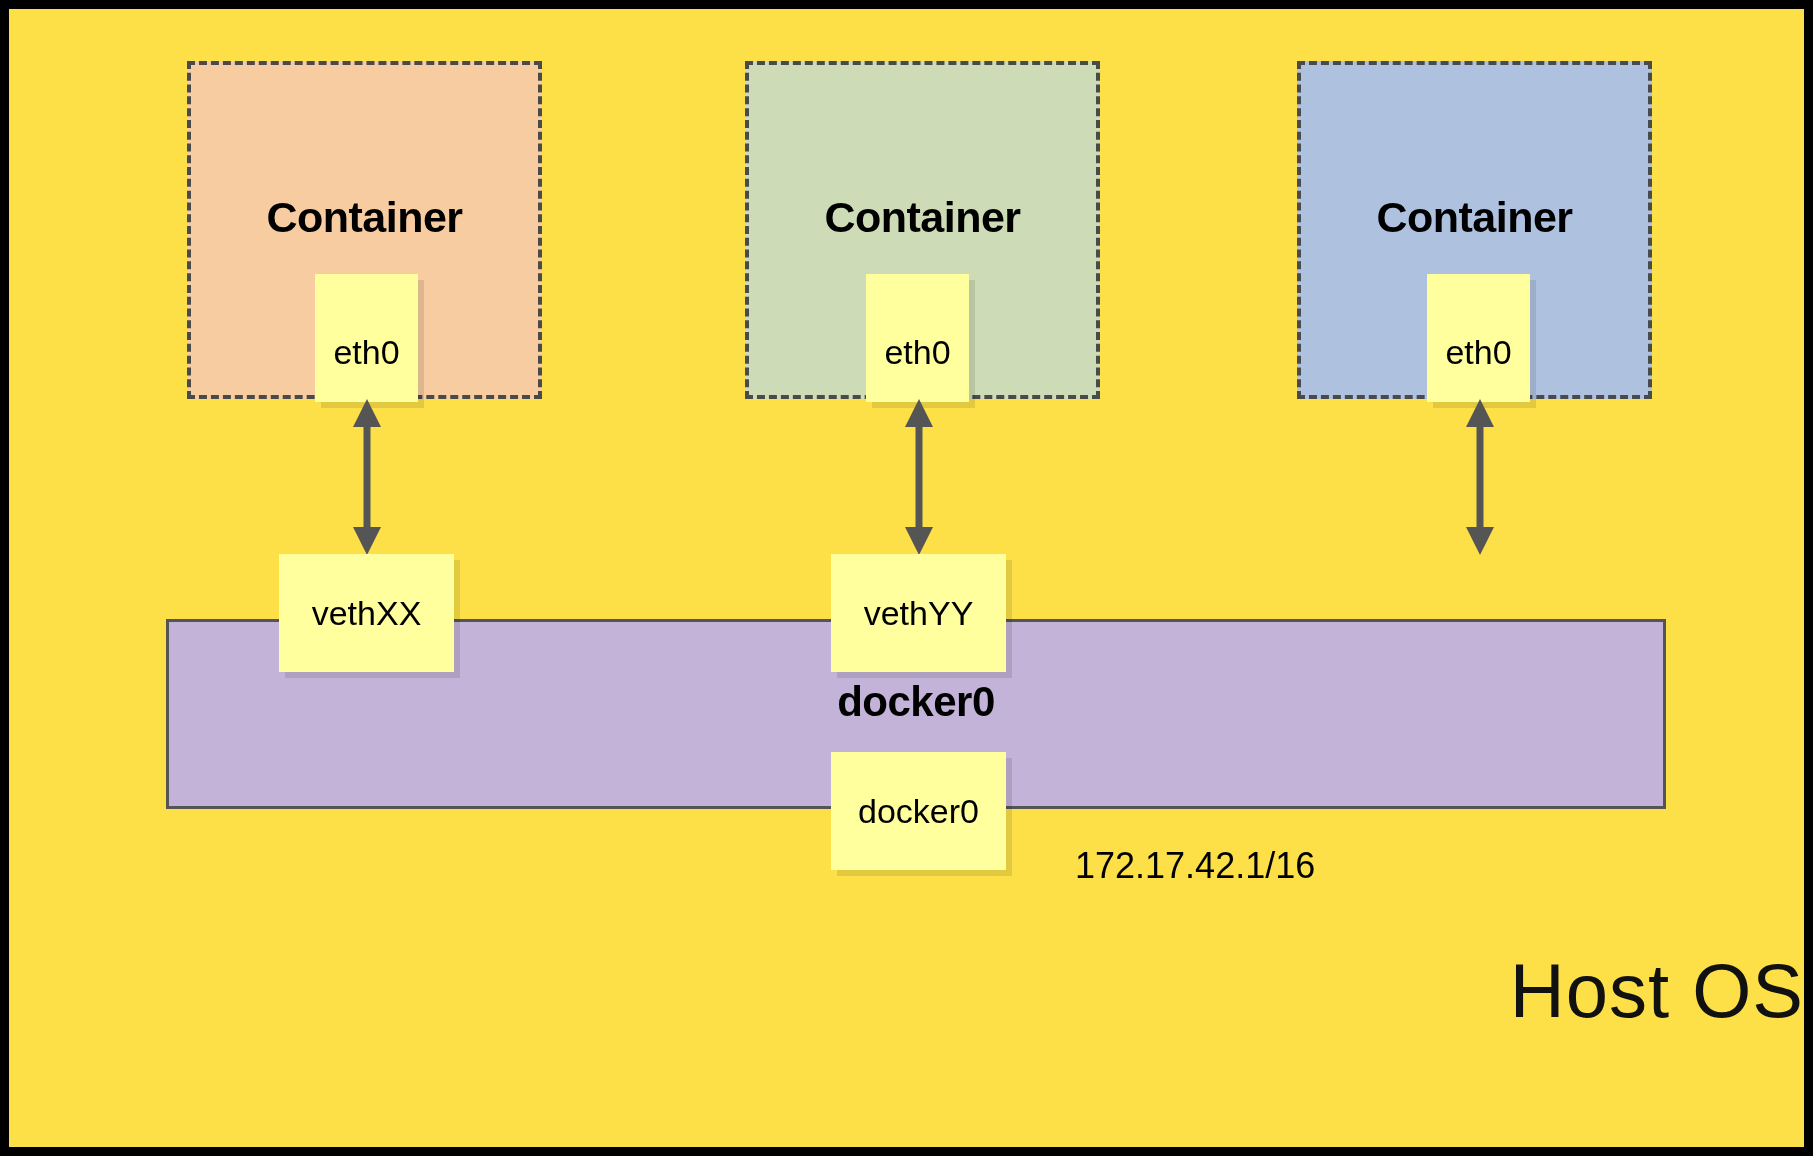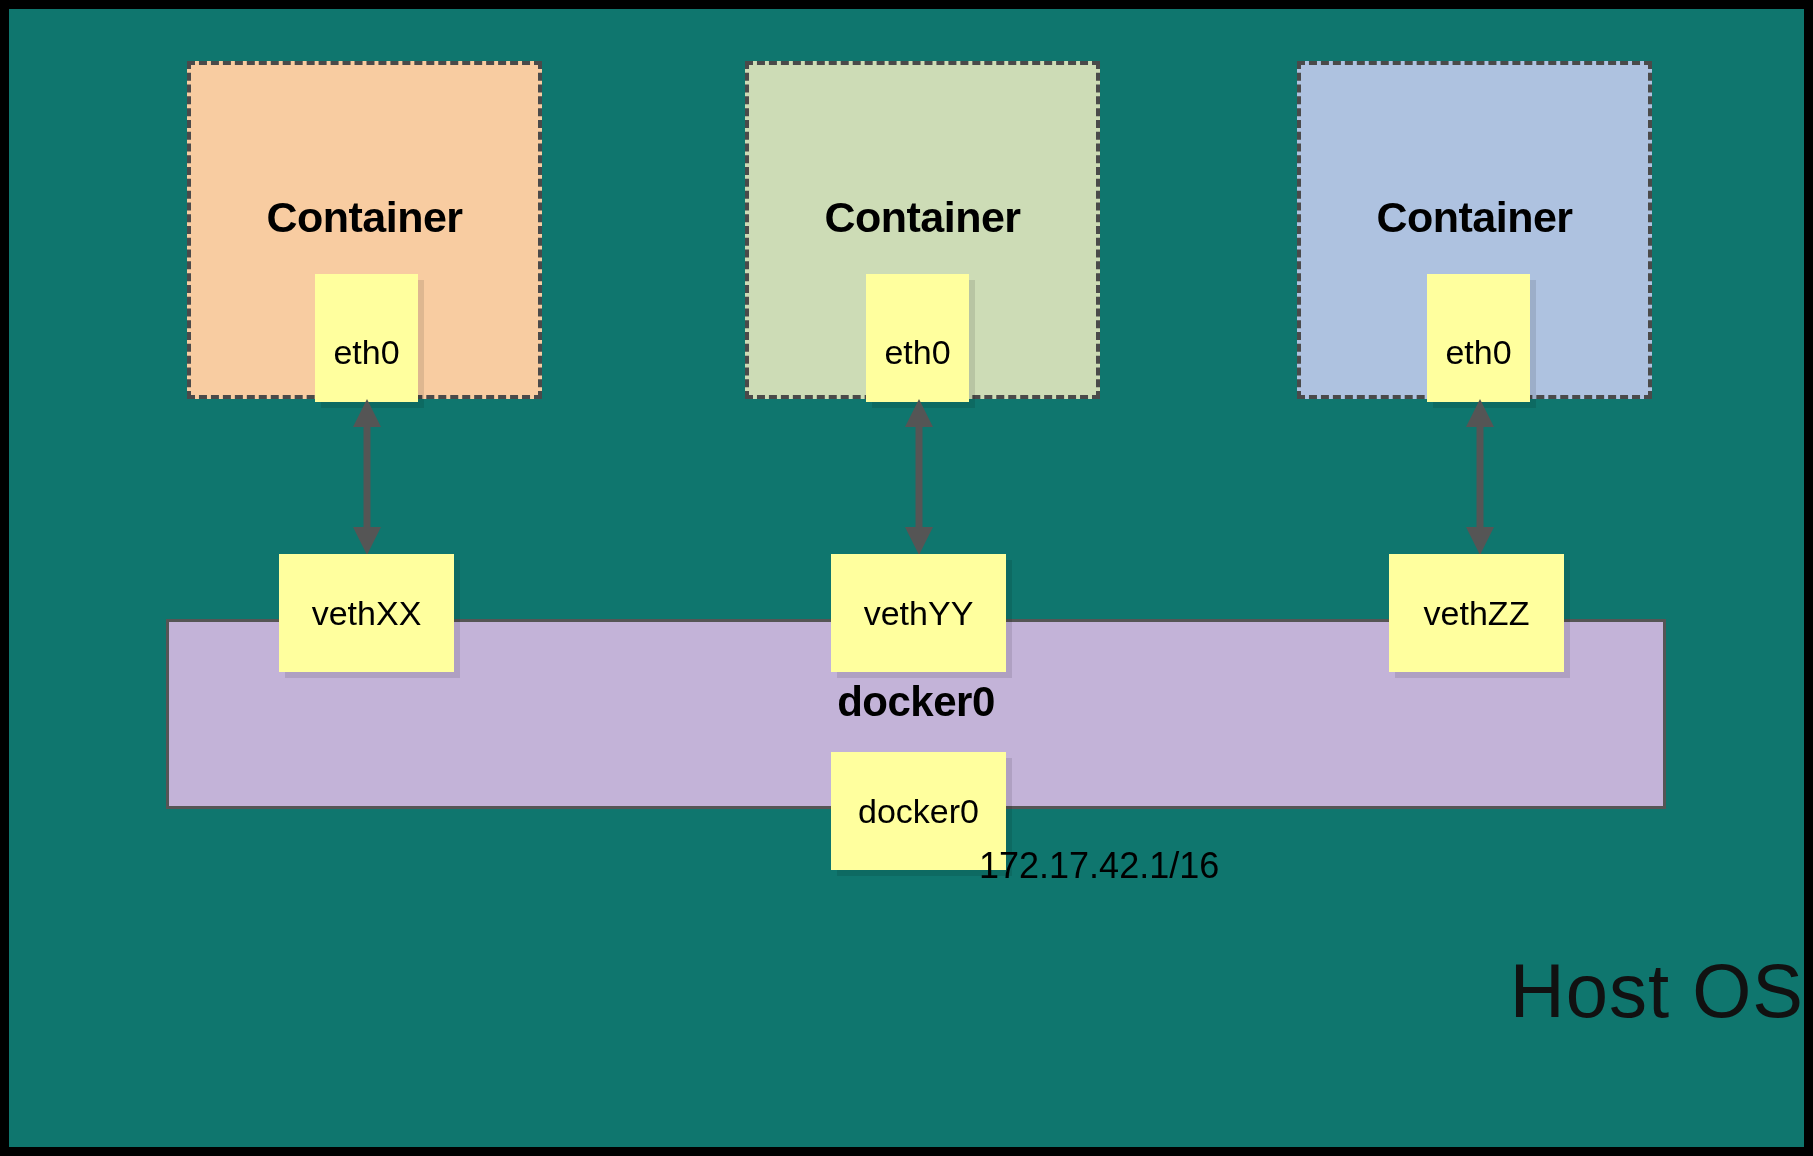--- a/index.html
+++ b/index.html
@@ -11,21 +11,21 @@
     font-family: "Liberation Sans", sans-serif;
   }
 
   
   #diagram-frame {
     position: relative;
     width: 1813px;
     height: 1156px;
     box-sizing: border-box;
     border: 9px solid #000000;
-    background: #0f766e;
+    background: #fde047;
     overflow: hidden;
   }
 
   
   .container-box {
     position: absolute;
     box-sizing: border-box;
     border: 4px dashed #4a4a4a;
     top: 52px;
     width: 355px;
@@ -118,21 +118,21 @@
   
   #docker0-note {
     left: 822px;
     top: 743px;
     width: 175px;
     height: 118px;
   }
 
   #docker0-ip {
     position: absolute;
-    left: 970px;
+    left: 1066px;
     top: 836px;
     font-size: 36px;
     color: #000000;
     white-space: nowrap;
   }
 
   
   #host-os-label {
     position: absolute;
     left: 0;
@@ -191,23 +191,20 @@
   <div id="docker0-bar">
     <div id="docker0-bar-label">docker0</div>
   </div>
 
   <div class="note-box veth-note v0">
     <span>vethXX</span>
   </div>
   <div class="note-box veth-note v1">
     <span>vethYY</span>
   </div>
-  <div class="note-box veth-note v2">
-    <span>vethZZ</span>
-  </div>
 
   <div class="note-box" id="docker0-note">
     <span>docker0</span>
   </div>
   <div id="docker0-ip">172.17.42.1/16</div>
 
   <div id="host-os-label">Host OS</div>
 
 </div>
 

